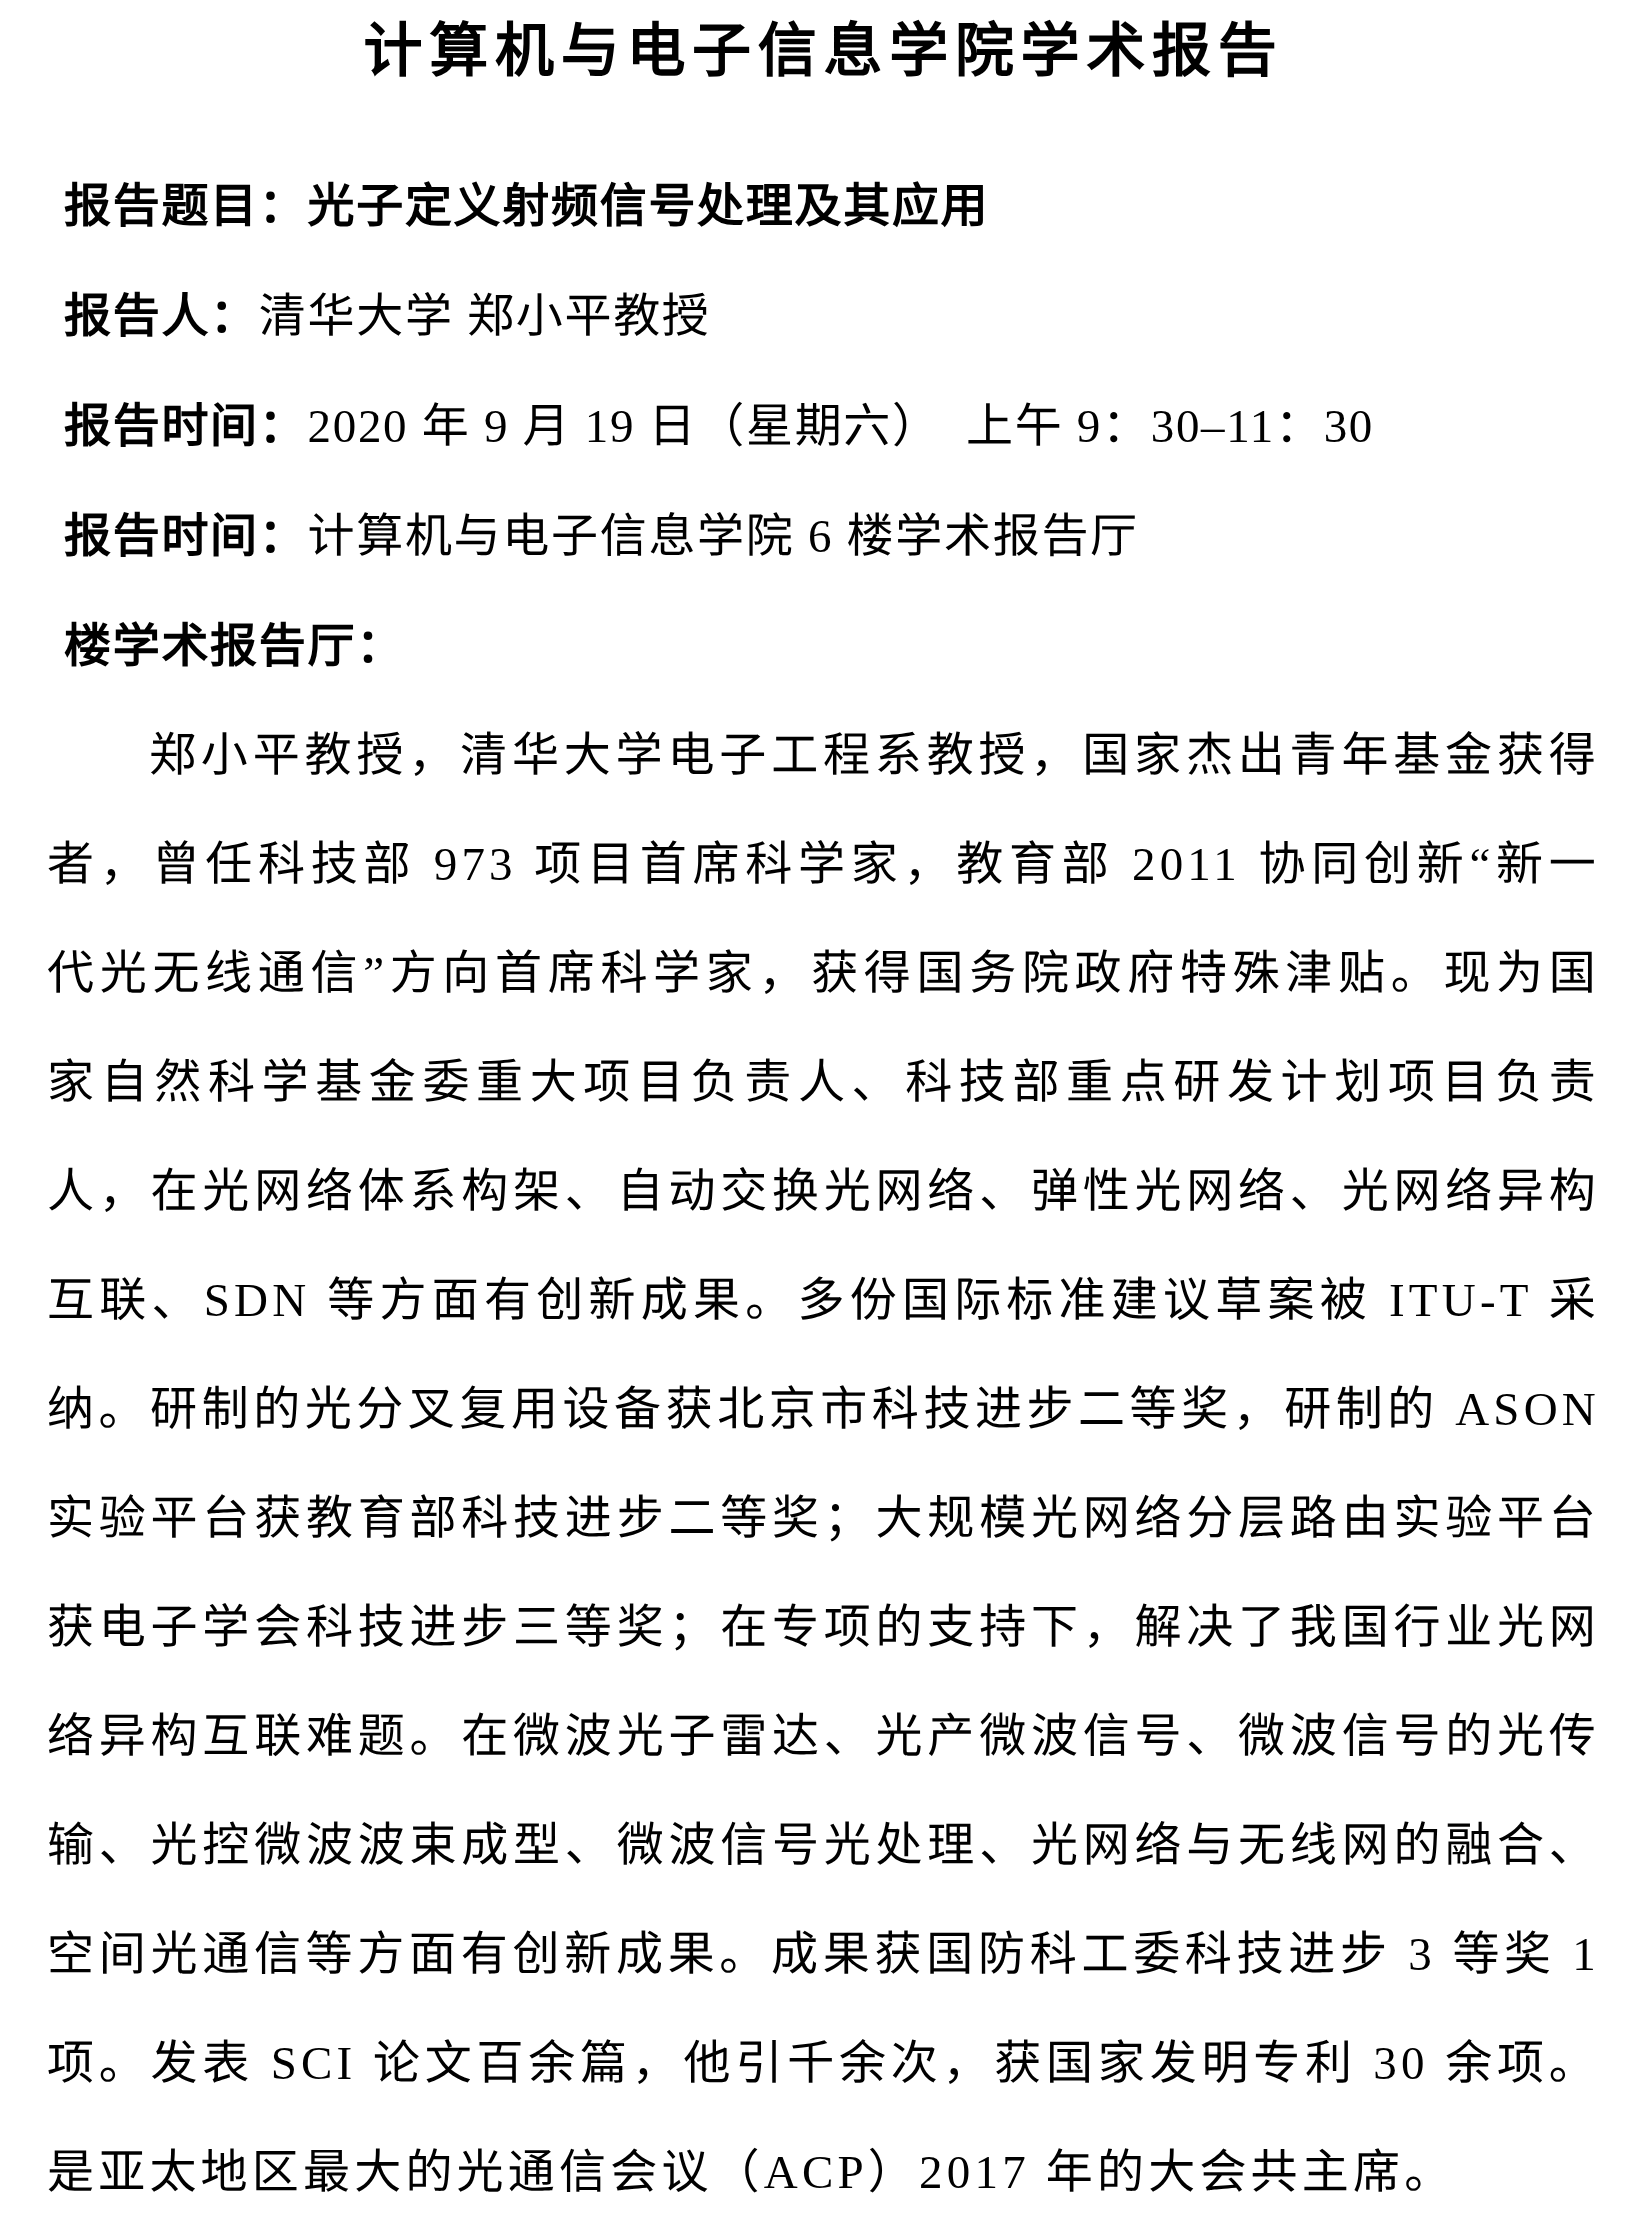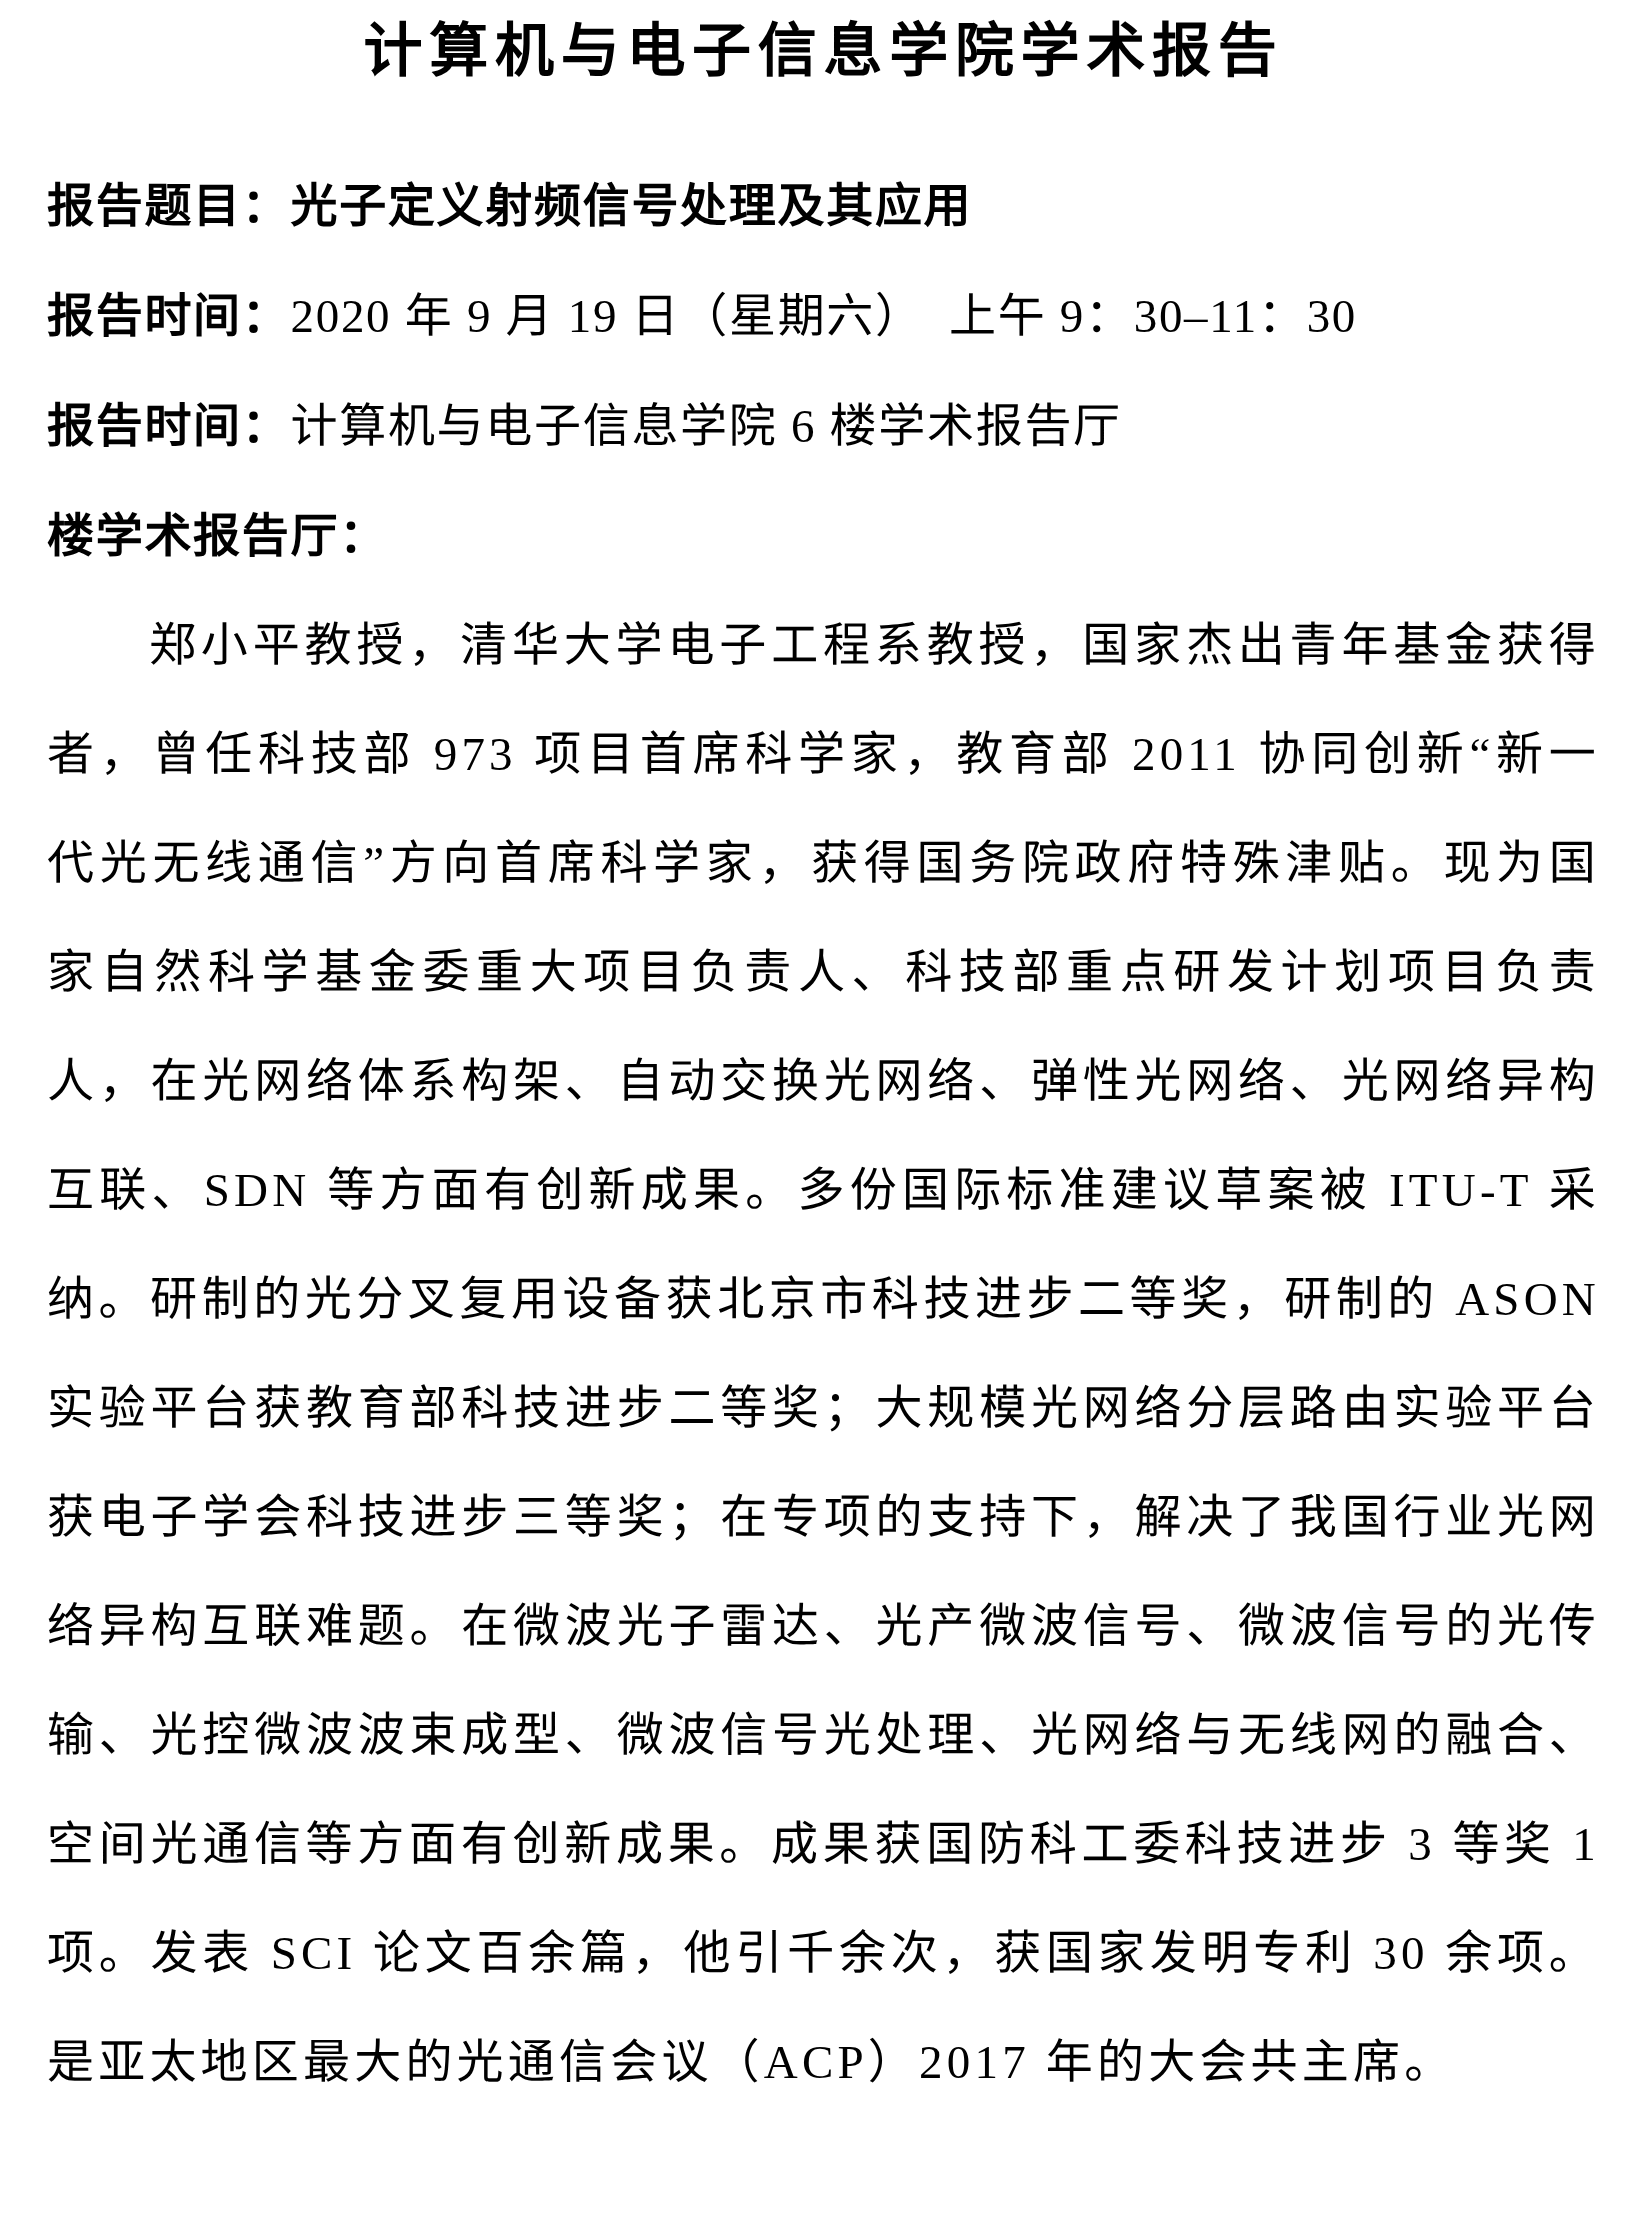--- a/index.html
+++ b/index.html
@@ -25,20 +25,21 @@
     text-align: center;
     font-family: "Liberation Sans", sans-serif;
     font-weight: 700;
     font-size: 59px;
     line-height: 72px;
     letter-spacing: 6.7px;
     white-space: nowrap;
   }
   .info-block {
     margin-top: 64px;
+    margin-left: 17px;
   }
   .info-line {
     font-size: 47px;
     line-height: 109px;
     letter-spacing: 1.7px;
     white-space: nowrap;
   }
   .info-label {
     font-family: "Liberation Sans", sans-serif;
     font-weight: 700;
@@ -68,20 +69,23 @@
 <div class="page">
 
   <h1 class="doc-title">计算机与电子信息学院学术报告</h1>
 
   <div class="info-block">
 
     <div class="info-line">
       <span class="info-label">报告题目：</span><span class="info-value bold-value">光子定义射频信号处理及其应用</span>
     </div>
 
+    <div class="info-line">
+      <span class="info-label">报告人：</span><span class="info-value">清华大学 郑小平教授</span>
+    </div>
 
     <div class="info-line">
       <span class="info-label">报告时间：</span><span class="info-value">2020 年 9 月 19 日（星期六）　上午 9：30–11：30</span>
     </div>
 
     <div class="info-line">
       <span class="info-label">报告时间：</span><span class="info-value">计算机与电子信息学院 6 楼学术报告厅</span>
     </div>
 
     <div class="info-line">

